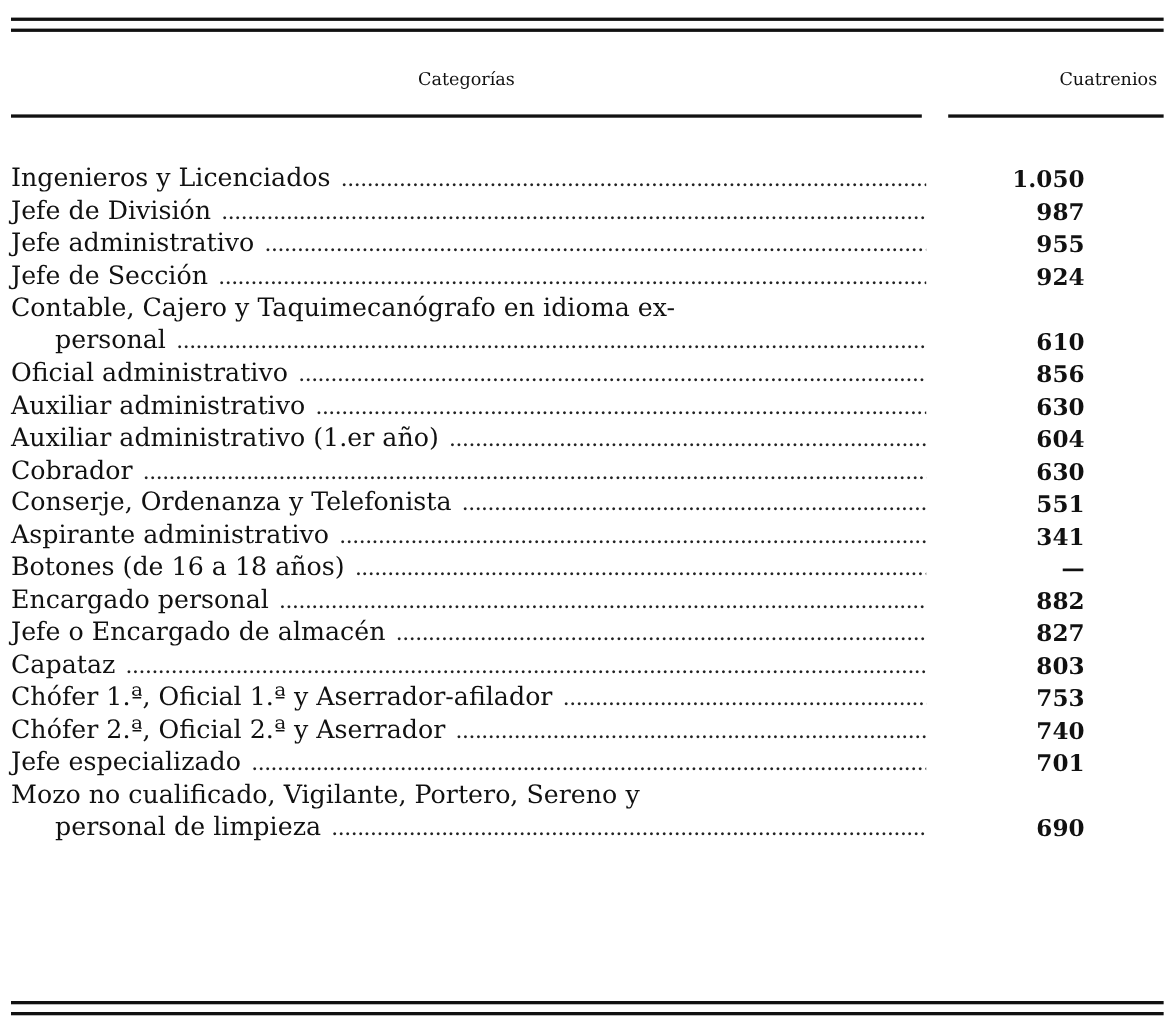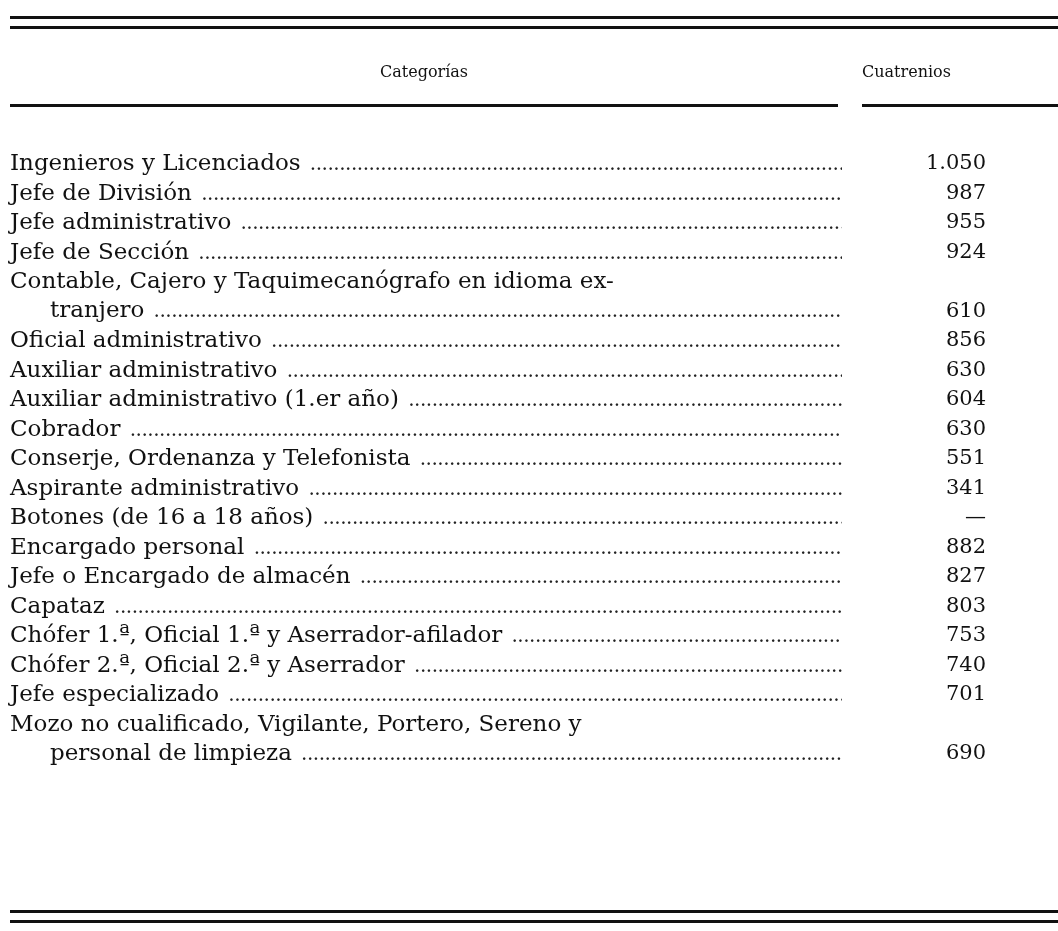--- a/index.html
+++ b/index.html
@@ -11,35 +11,35 @@
   .rule { position: absolute; background: #111; }
   .rule-top-1 { left: 10px; right: 0; top: 16px; height: 3px; }
   .rule-top-2 { left: 10px; right: 0; top: 26px; height: 3px; }
   .rule-head-left { left: 10px; width: 828px; top: 104px; height: 3px; }
   .rule-head-right { left: 862px; right: 0; top: 104px; height: 3px; }
   .rule-bot-1 { left: 10px; right: 0; top: 910px; height: 3px; }
   .rule-bot-2 { left: 10px; right: 0; top: 920px; height: 3px; }
 
   .hdr { position: absolute; top: 62px; font-size: 16px; }
   .hdr-cat { left: 10px; width: 828px; text-align: center; }
-  .hdr-cua { left: 862px; width: 190px; text-align: left; }
+  .hdr-cua { left: 862px; width: 190px; text-align: right; }
 
   .rows { position: absolute; left: 10px; top: 148px; width: 1042px; }
   .row { position: relative; height: 29.5px; font-size: 23px; line-height: 29px; }
   .row.two-line { height: 59px; }
   .label-wrap { position: absolute; left: 0; width: 832px; }
   .leader { display: flex; align-items: baseline; white-space: nowrap; }
   .leader .dots {
     flex: 1; overflow: hidden; margin-left: 10px; letter-spacing: 1px;
     font-size: 14px; font-weight: bold; color: #222;
   }
   .leader .dots::after {
     content: "..........................................................................................................................................................................................................................";
   }
-  .value { position: absolute; right: 66px; text-align: left; font-weight: normal; font-size: 21px; }
+  .value { position: absolute; right: 66px; text-align: left; font-weight: bold; font-size: 21px; }
   .row.two-line .value { top: 29.5px; }
 </style>
 </head>
 <body>
 
 <div class="rule rule-top-1"></div>
 <div class="rule rule-top-2"></div>
 
 <div class="hdr hdr-cat">Categorías</div>
 <div class="hdr hdr-cua">Cuatrenios</div>
@@ -73,21 +73,21 @@
     <div class="label-wrap leader">
         <span>Jefe de Sección</span>
         <span class="dots"></span>
       </div>
     <div class="value">924</div>
   </div>
   <div class="row two-line">
     <div class="label-wrap">
       <div>Contable, Cajero y Taquimecanógrafo en idioma ex-</div>
       <div class="leader" style="padding-left:40px;">
-          <span>tranjero</span>
+          <span>personal</span>
           <span class="dots"></span>
         </div>
     </div>
     <div class="value">610</div>
   </div>
   <div class="row">
     <div class="label-wrap leader">
         <span>Oficial administrativo</span>
         <span class="dots"></span>
       </div>

